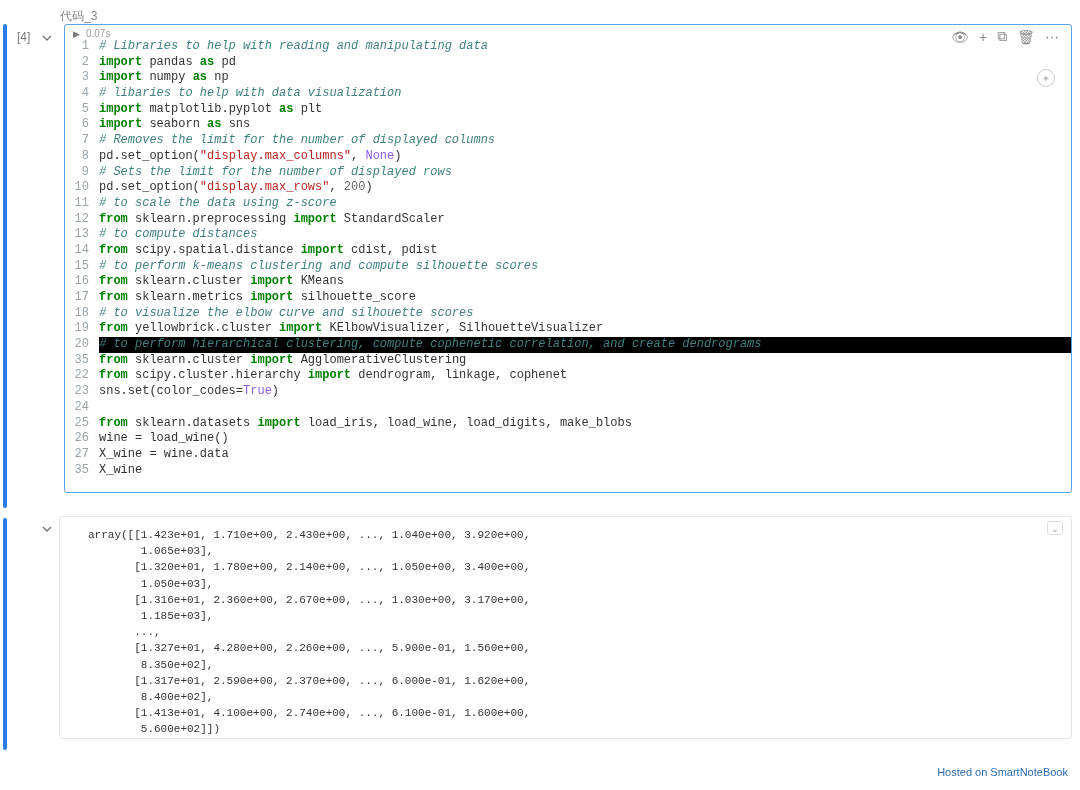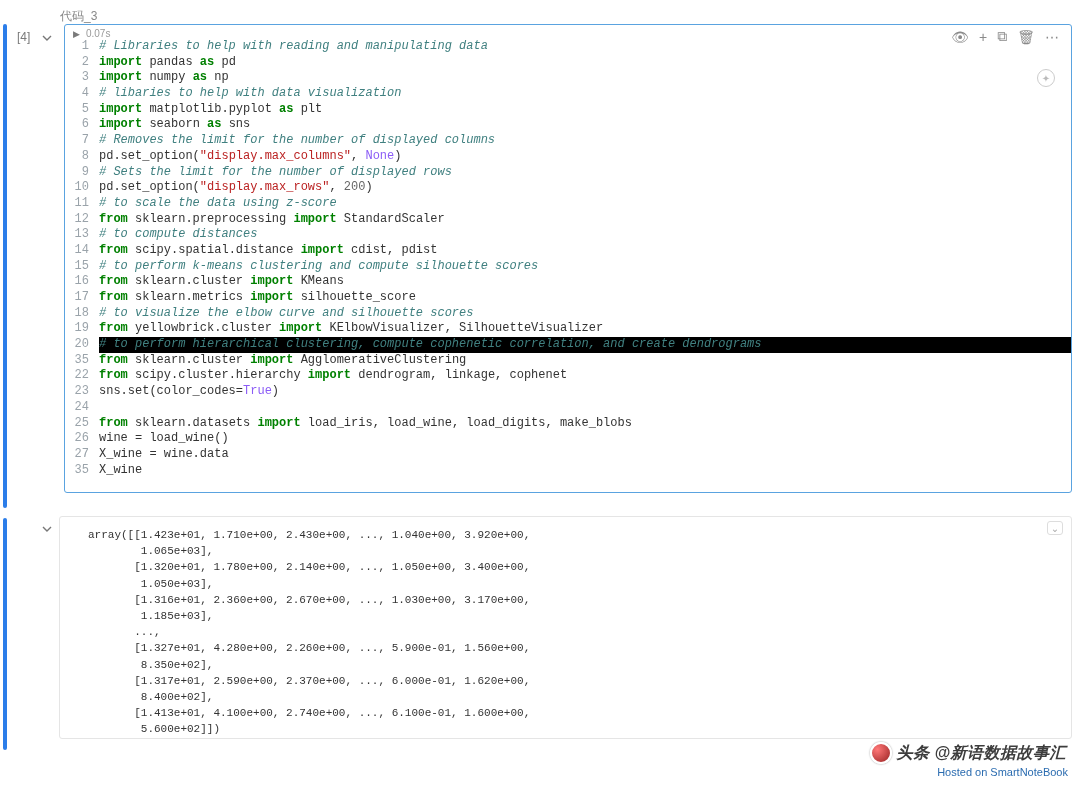--- a/index.html
+++ b/index.html
@@ -268,18 +268,15 @@
         1.185e+03],
        ...,
        [1.327e+01, 4.280e+00, 2.260e+00, ..., 5.900e-01, 1.560e+00,
         8.350e+02],
        [1.317e+01, 2.590e+00, 2.370e+00, ..., 6.000e-01, 1.620e+00,
         8.400e+02],
        [1.413e+01, 4.100e+00, 2.740e+00, ..., 6.100e-01, 1.600e+00,
         5.600e+02]])</div>
   </div>
 
-  <div class="watermark">
-    <span class="avatar"></span><span class="smalltxt">头条 @新语数据故事汇</span>
-  </div>
   <div class="hosted">Hosted on SmartNoteBook</div>
 
 </div>
 
 </body></html>

